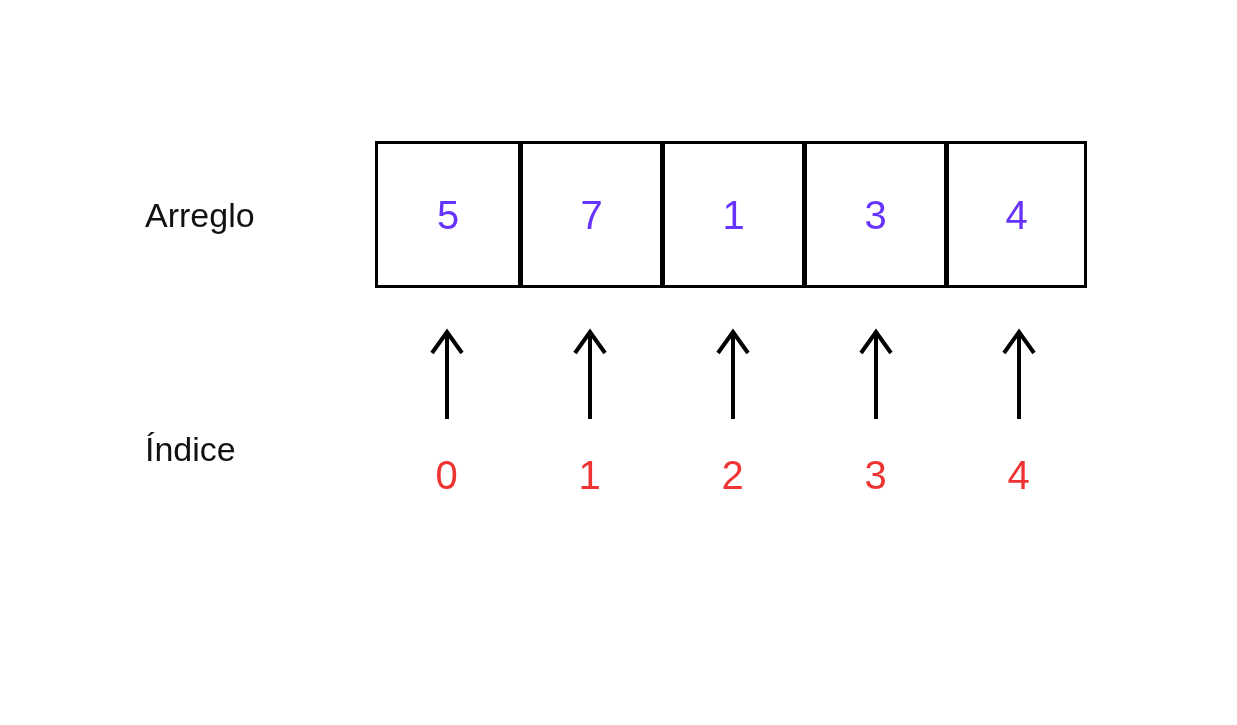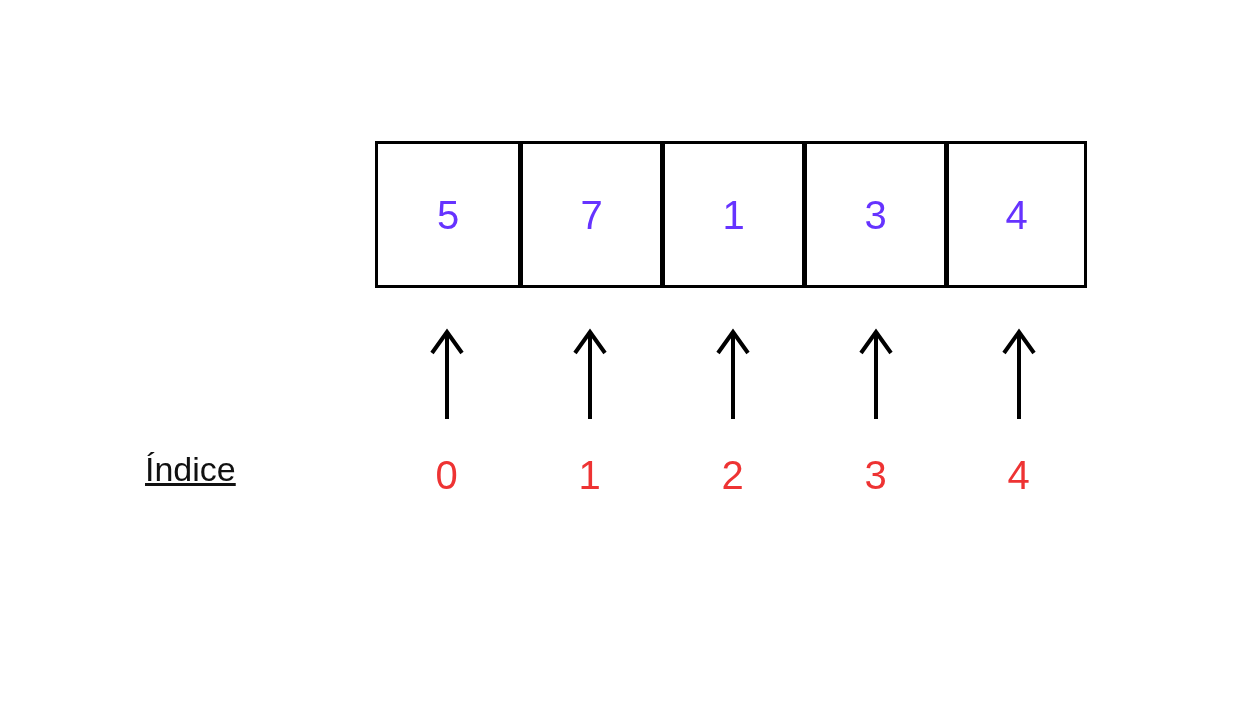--- a/index.html
+++ b/index.html
@@ -29,21 +29,21 @@
   .row-label {
     position: absolute;
     left: 145px;
     font-size: 34px;
     line-height: 1;
     color: #111111;
     font-weight: 400;
     white-space: nowrap;
   }
   #label-arreglo { top: 198px; }
-  #label-indice  { top: 452px; text-decoration: underline; }
+  #label-indice  { top: 432px; }
 
   
   #array-container {
     position: absolute;
     left: 375px;
     top: 141px;
     height: 147px;
     display: flex;
     box-sizing: border-box;
     border: 3px solid #000000;
@@ -113,20 +113,21 @@
     color: #ee3333;
     font-weight: 400;
     user-select: none;
   }
 </style>
 </head>
 <body>
 
 <div id="stage">
 
+  <div class="row-label" id="label-arreglo">Arreglo</div>
 
   <div id="array-container">
 
     <div class="array-cell">
       <span class="cell-value">5</span>
     </div>
 
     <div class="array-cell">
       <span class="cell-value">7</span>
     </div>

